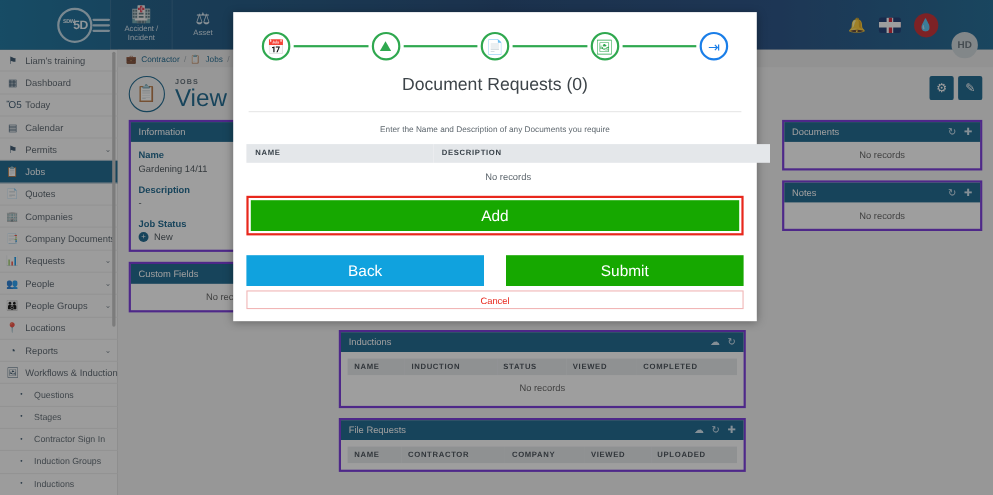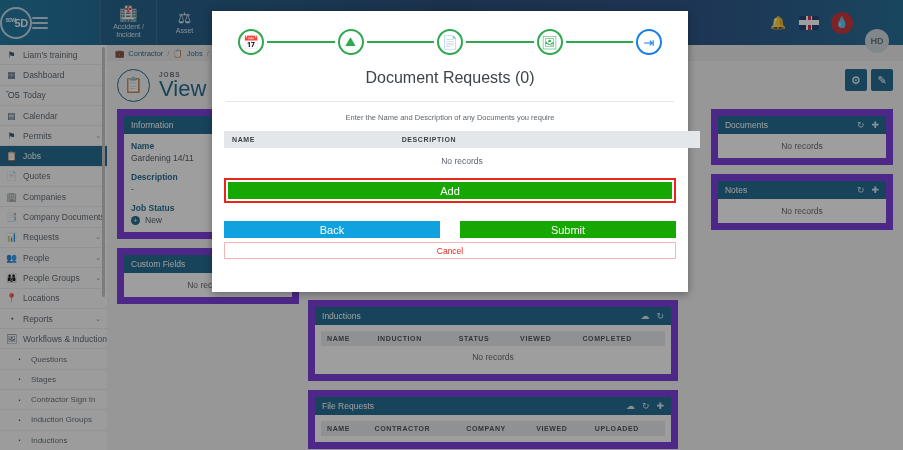--- a/index.html
+++ b/index.html
@@ -9,21 +9,21 @@
     font-size:11px;
     background:#8a8a8a;
     position:relative;
   }
   
   #topbar {
     position:absolute; left:0; top:0; width:903px; height:45px;
     background:linear-gradient(90deg,#0a5a85 0%,#0d4e7c 18%,#123a6b 50%,#15427a 78%,#0e5f8c 100%);
     display:flex; align-items:stretch; z-index:5;
   }
-  #brandzone { width:100px; display:flex; align-items:center; justify-content:flex-start;
+  #brandzone { width:100px; display:flex; align-items:center; justify-content:flex-end;
     background:linear-gradient(90deg,#0a6a97,#0a5d8c); }
   .logo-circle{ width:32px;height:32px;border:2px solid #bcd7e6;border-radius:50%;
     display:flex;align-items:center;justify-content:center;color:#e8f3f9;font-weight:bold;font-size:11px;letter-spacing:-.5px;}
   .logo-circle small{font-size:5px;position:relative;top:-3px;left:1px;}
   .hamburger{width:16px;display:flex;flex-direction:column;gap:3px;cursor:pointer;}
   .hamburger i{display:block;height:2px;background:#b9d3e3;border-radius:1px;}
   .navitem{ width:56px; display:flex;flex-direction:column;align-items:center;justify-content:center;
     gap:2px; color:#cfe0ec; border-left:1px solid rgba(255,255,255,.10); text-align:center; line-height:1.1;
     font-size:7px; cursor:pointer;}
   .navitem .gi{font-size:15px;line-height:15px;color:#dce9f2;}
@@ -64,21 +64,21 @@
   .ph-kick{font-size:6.5px;letter-spacing:1px;color:#55626c;font-weight:bold;}
   .ph-title{font-size:22px;color:#0a5b85;line-height:22px;}
   .ph-actions{position:absolute;right:10px;top:8px;display:flex;gap:4px;}
   .ph-btn{width:22px;height:22px;background:#0a5b85;color:#fff;display:flex;align-items:center;justify-content:center;
     font-size:11px;border-radius:2px;cursor:pointer;}
   .cols{display:flex;gap:9px;padding:0 10px;align-items:flex-start;}
   .col{display:flex;flex-direction:column;gap:9px;}
   .col1{width:186px;}
   .col2{width:378px;}
   .col3{width:186px;margin-left:24px;}
-  .card{background:#fff;border:7px solid #6d28d9;}
+  .card{background:#fff;border:2px solid #6d28d9;}
   .card-h{background:#0a5b85;color:#fff;height:18px;display:flex;align-items:center;padding:0 7px;font-size:8.5px;}
   .card-h .acts{margin-left:auto;display:flex;gap:7px;font-size:9px;color:#cfe3f0;}
   .card-b{padding:7px;font-size:8.5px;color:#48525a;}
   .norec{text-align:center;color:#555;font-size:8.5px;padding:7px 0;}
   .fl{color:#0a5b85;font-weight:bold;font-size:8.5px;margin-bottom:2px;}
   .fv{color:#3f4950;font-size:8.5px;margin-bottom:9px;}
   .stat{display:flex;align-items:center;gap:5px;color:#3f4950;}
   .dot{width:9px;height:9px;border-radius:50%;background:#0a5b85;color:#fff;font-size:7px;
     display:flex;align-items:center;justify-content:center;}
   table.grid{width:100%;border-collapse:collapse;}
@@ -96,21 +96,21 @@
   .step.blue{border-color:#1a7ee8;color:#1a7ee8;}
   .sline{flex:1;height:2px;background:#2fa84f;margin:0 3px;}
   .sline.blue{background:#2fa84f;}
   #mtitle{text-align:center;font-size:16px;color:#3d4449;padding:10px 0 14px;}
   #mhr{height:1px;background:#e7e7e7;margin:0 14px;}
   #msub{text-align:center;font-size:7.5px;color:#5f686f;padding:11px 0 9px;}
   #mtable{margin:0 12px;}
   #mtable th{background:#e4e7ea;color:#39424a;font-size:7px;letter-spacing:.6px;padding:5px 8px;text-align:left;font-weight:bold;}
   #mtable td{text-align:center;padding:8px;color:#5c656c;font-size:8.5px;}
   .hl{border:2px solid #e8271c;margin:4px 12px 0;padding:2px;}
-  .btn{display:flex;align-items:center;justify-content:center;font-size:11px;color:#fff;height:17px;cursor:pointer;}
+  .btn{display:flex;align-items:center;justify-content:center;font-size:14px;color:#fff;height:28px;cursor:pointer;}
   .btn-add{background:#16a800;}
   .rowbtns{display:flex;gap:20px;margin:18px 12px 0;}
   .btn-back{background:#10a2de;flex:1;}
   .btn-submit{background:#16a800;flex:1;}
   .btn-cancel{border:1px solid #f1b6b6;color:#e8271c;background:#fff;margin:4px 12px 0;height:17px;
     display:flex;align-items:center;justify-content:center;font-size:8.5px;cursor:pointer;}
 </style>
 </head>
 <body>
 

